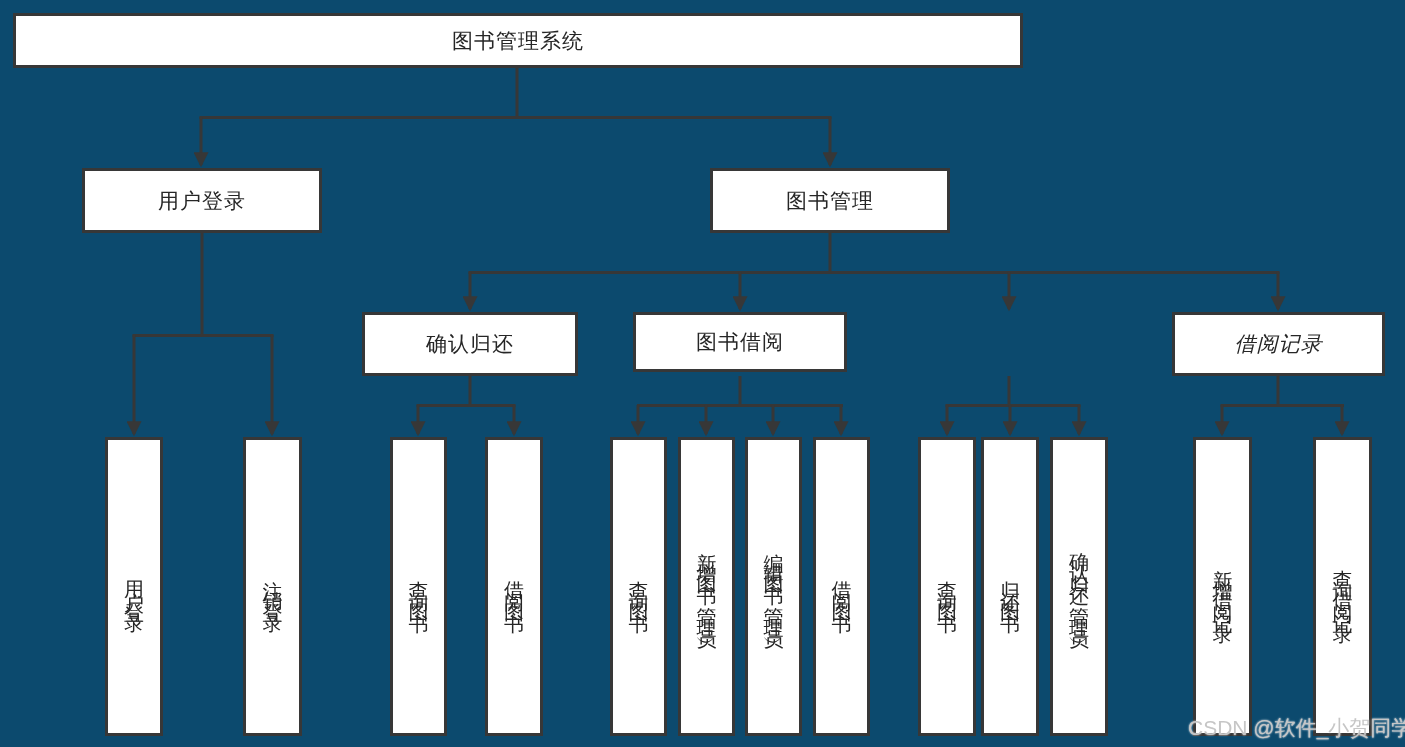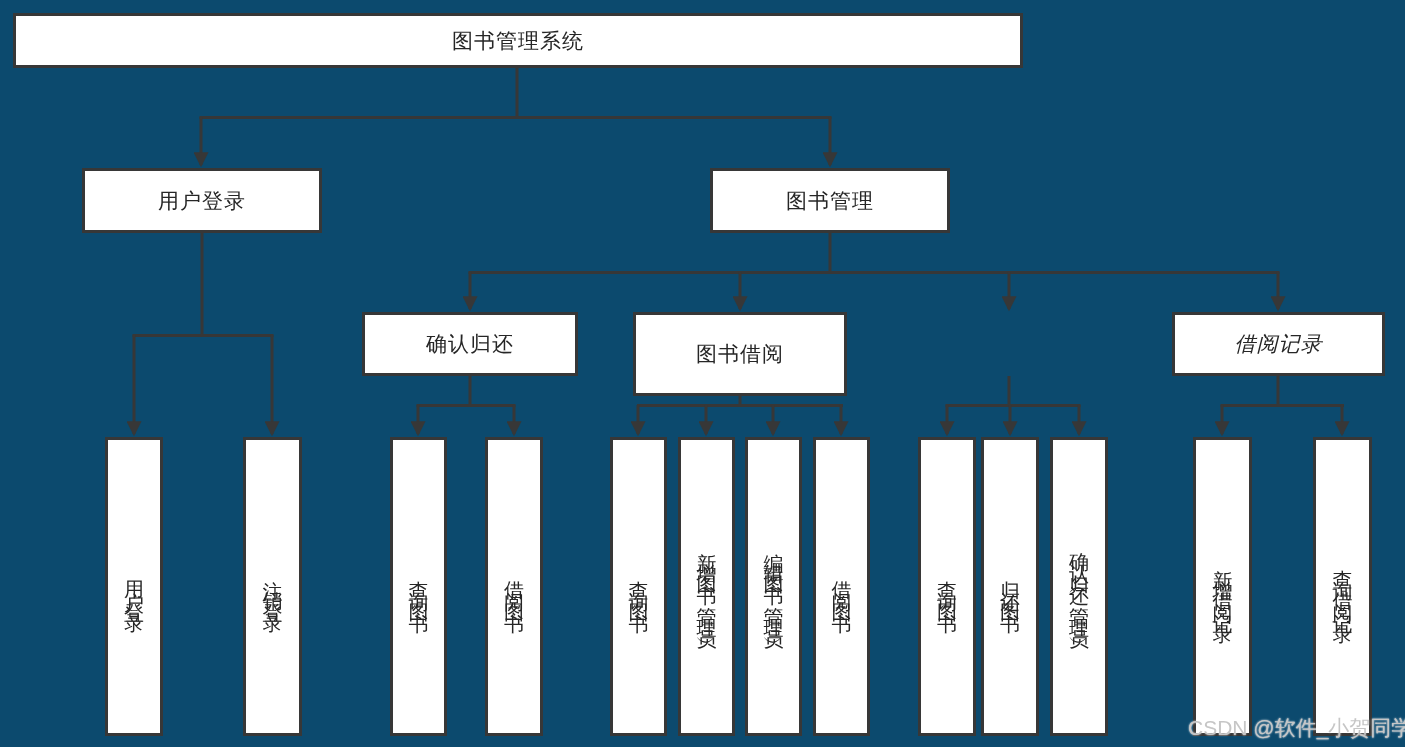--- a/index.html
+++ b/index.html
@@ -43,21 +43,21 @@
     font-size: 20px;
     line-height: 1.15;
     letter-spacing: 11px;
     white-space: nowrap;
   }
   
   .n-root              { left: 13px;   top: 13px;  width: 1010px; height: 55px; }
   .n-user-login        { left: 82px;   top: 168px; width: 240px;  height: 65px; }
   .n-book-management   { left: 710px;  top: 168px; width: 240px;  height: 65px; }
   .n-new-book-rec      { left: 362px;  top: 312px; width: 216px;  height: 64px; }
-  .n-book-borrowing    { left: 633px;  top: 312px; width: 214px;  height: 84px; }
+  .n-book-borrowing    { left: 633px;  top: 312px; width: 214px;  height: 60px; }
   .n-current-borrowing { left: 902px;  top: 312px; width: 215px;  height: 64px; }
   .n-borrowing-records { left: 1172px; top: 312px; width: 213px;  height: 64px; font-style: italic; }
   .lf-1  { left: 105px;  top: 437px; width: 58px; height: 299px; }
   .lf-2  { left: 243px;  top: 437px; width: 59px; height: 299px; }
   .lf-3  { left: 390px;  top: 437px; width: 57px; height: 299px; }
   .lf-4  { left: 485px;  top: 437px; width: 58px; height: 299px; }
   .lf-5  { left: 610px;  top: 437px; width: 57px; height: 299px; }
   .lf-6  { left: 678px;  top: 437px; width: 57px; height: 299px; }
   .lf-7  { left: 745px;  top: 437px; width: 57px; height: 299px; }
   .lf-8  { left: 813px;  top: 437px; width: 57px; height: 299px; }

